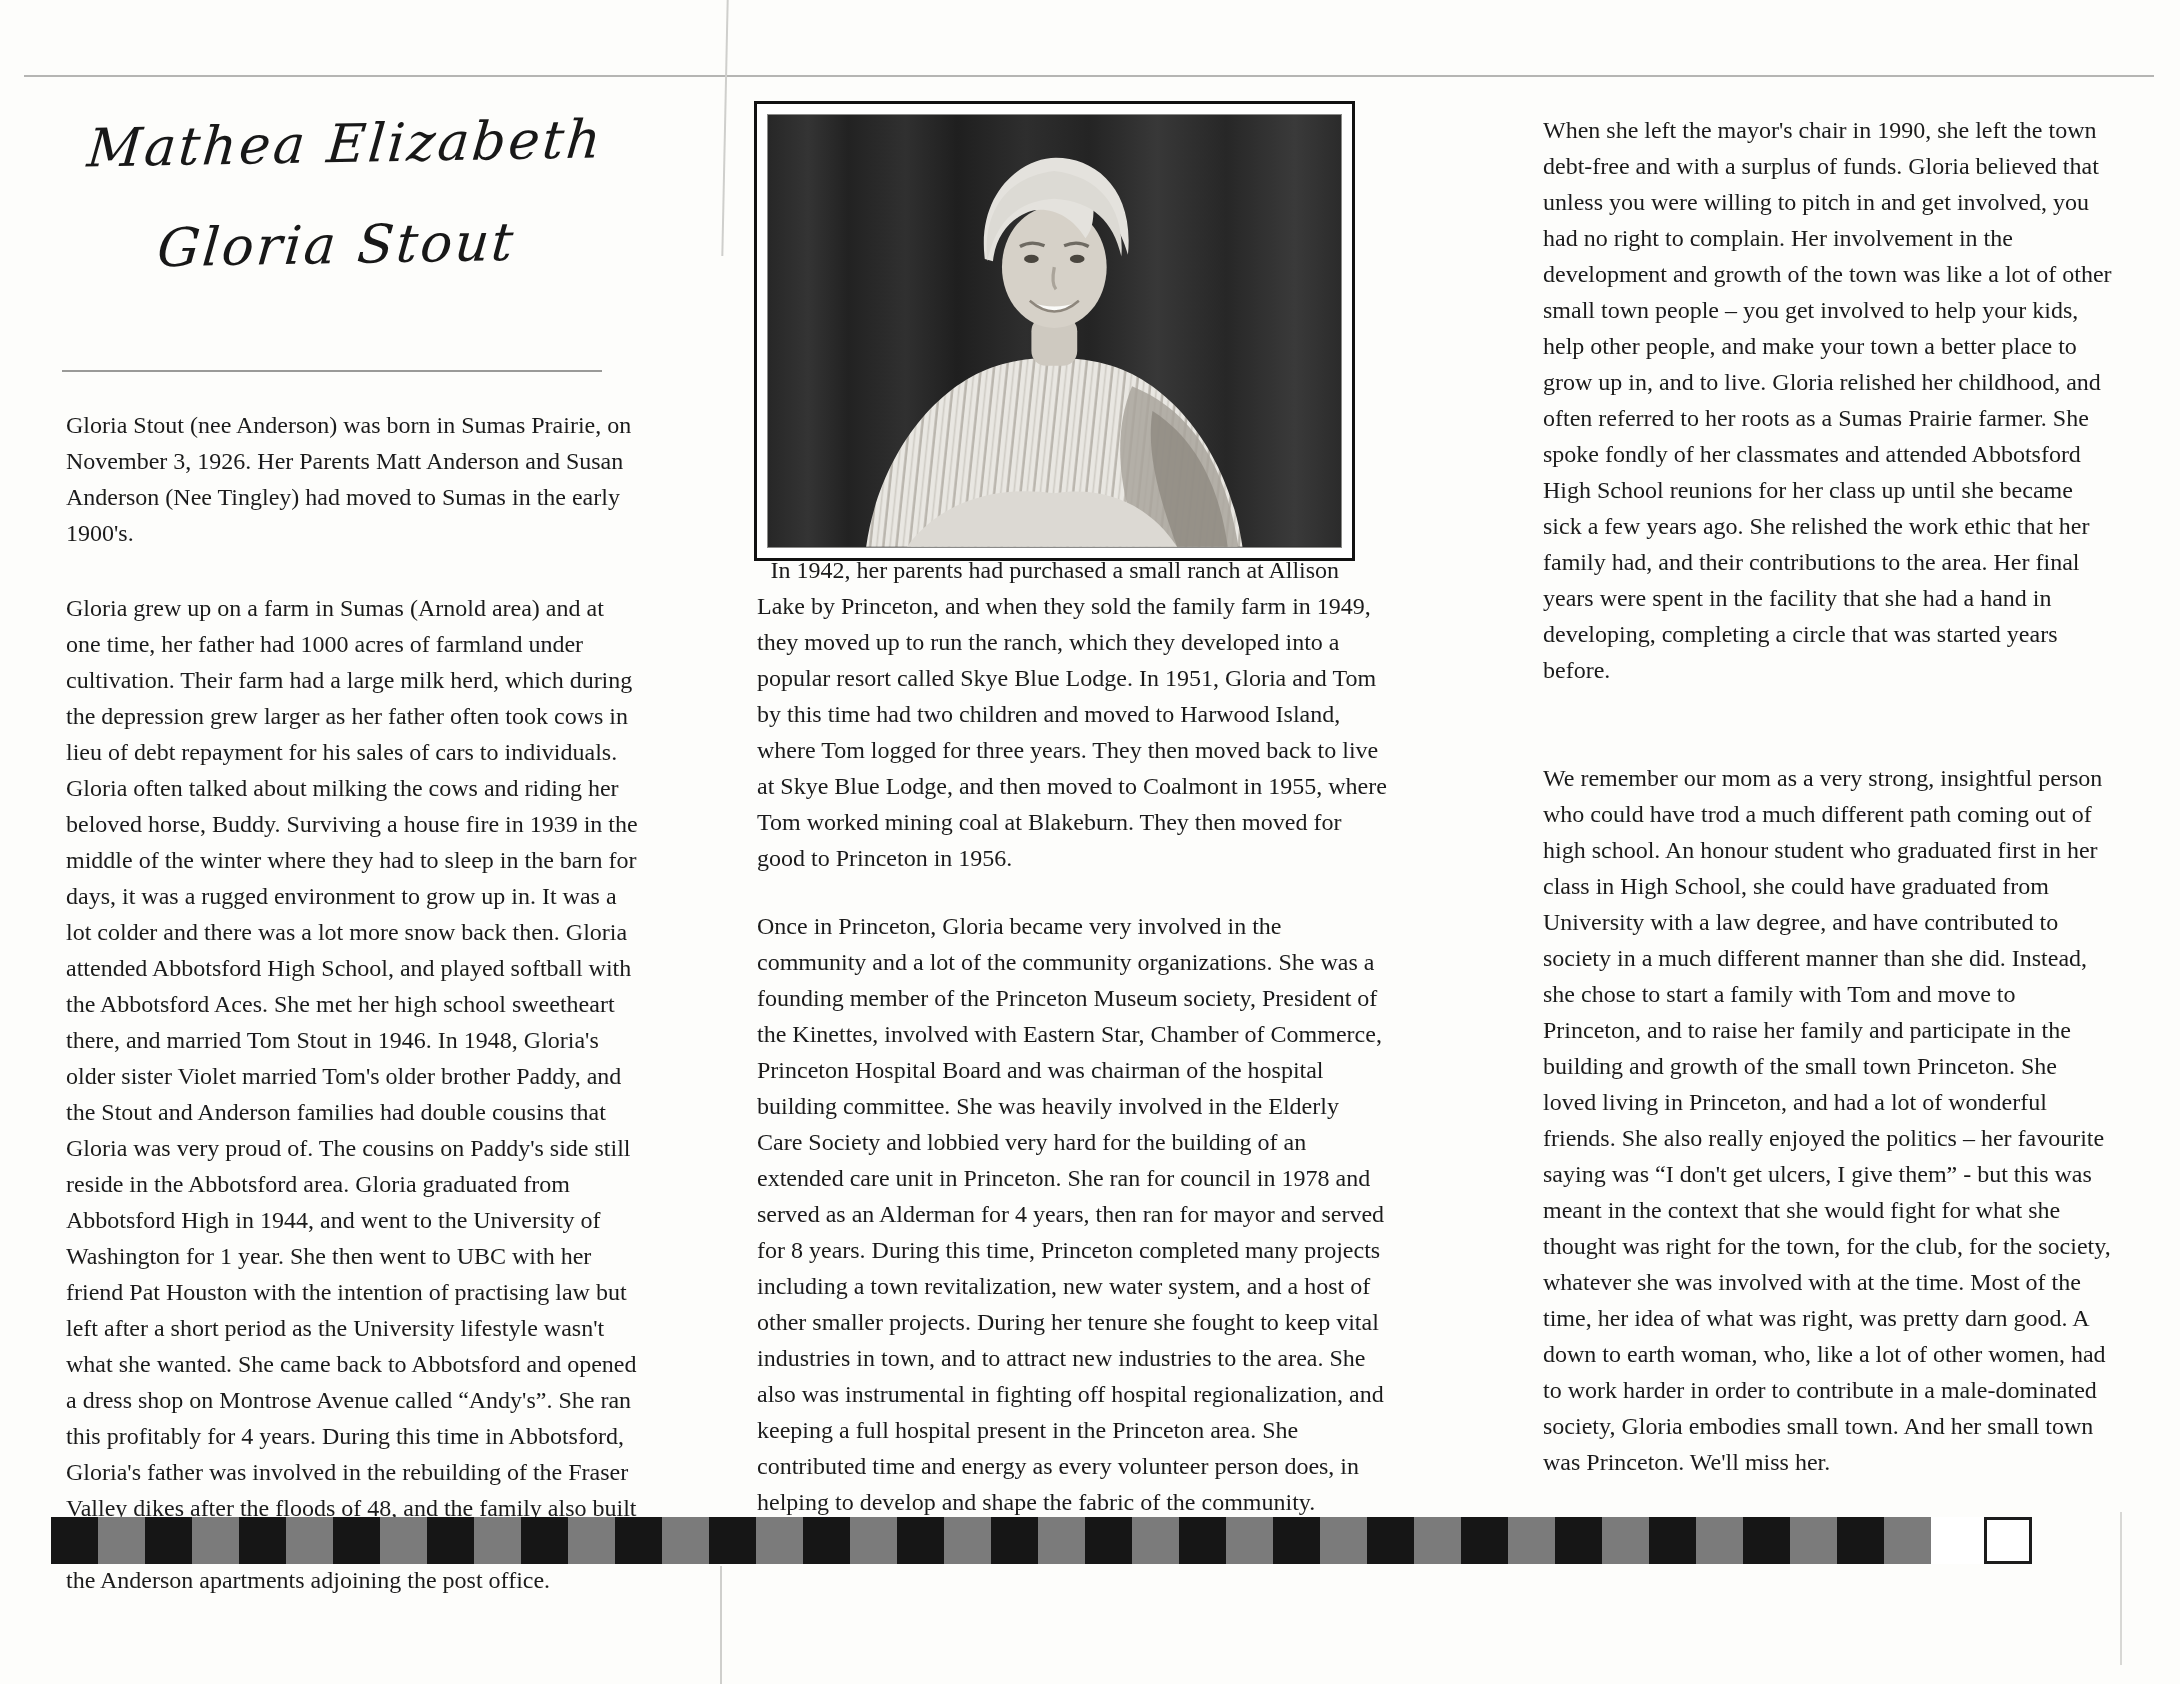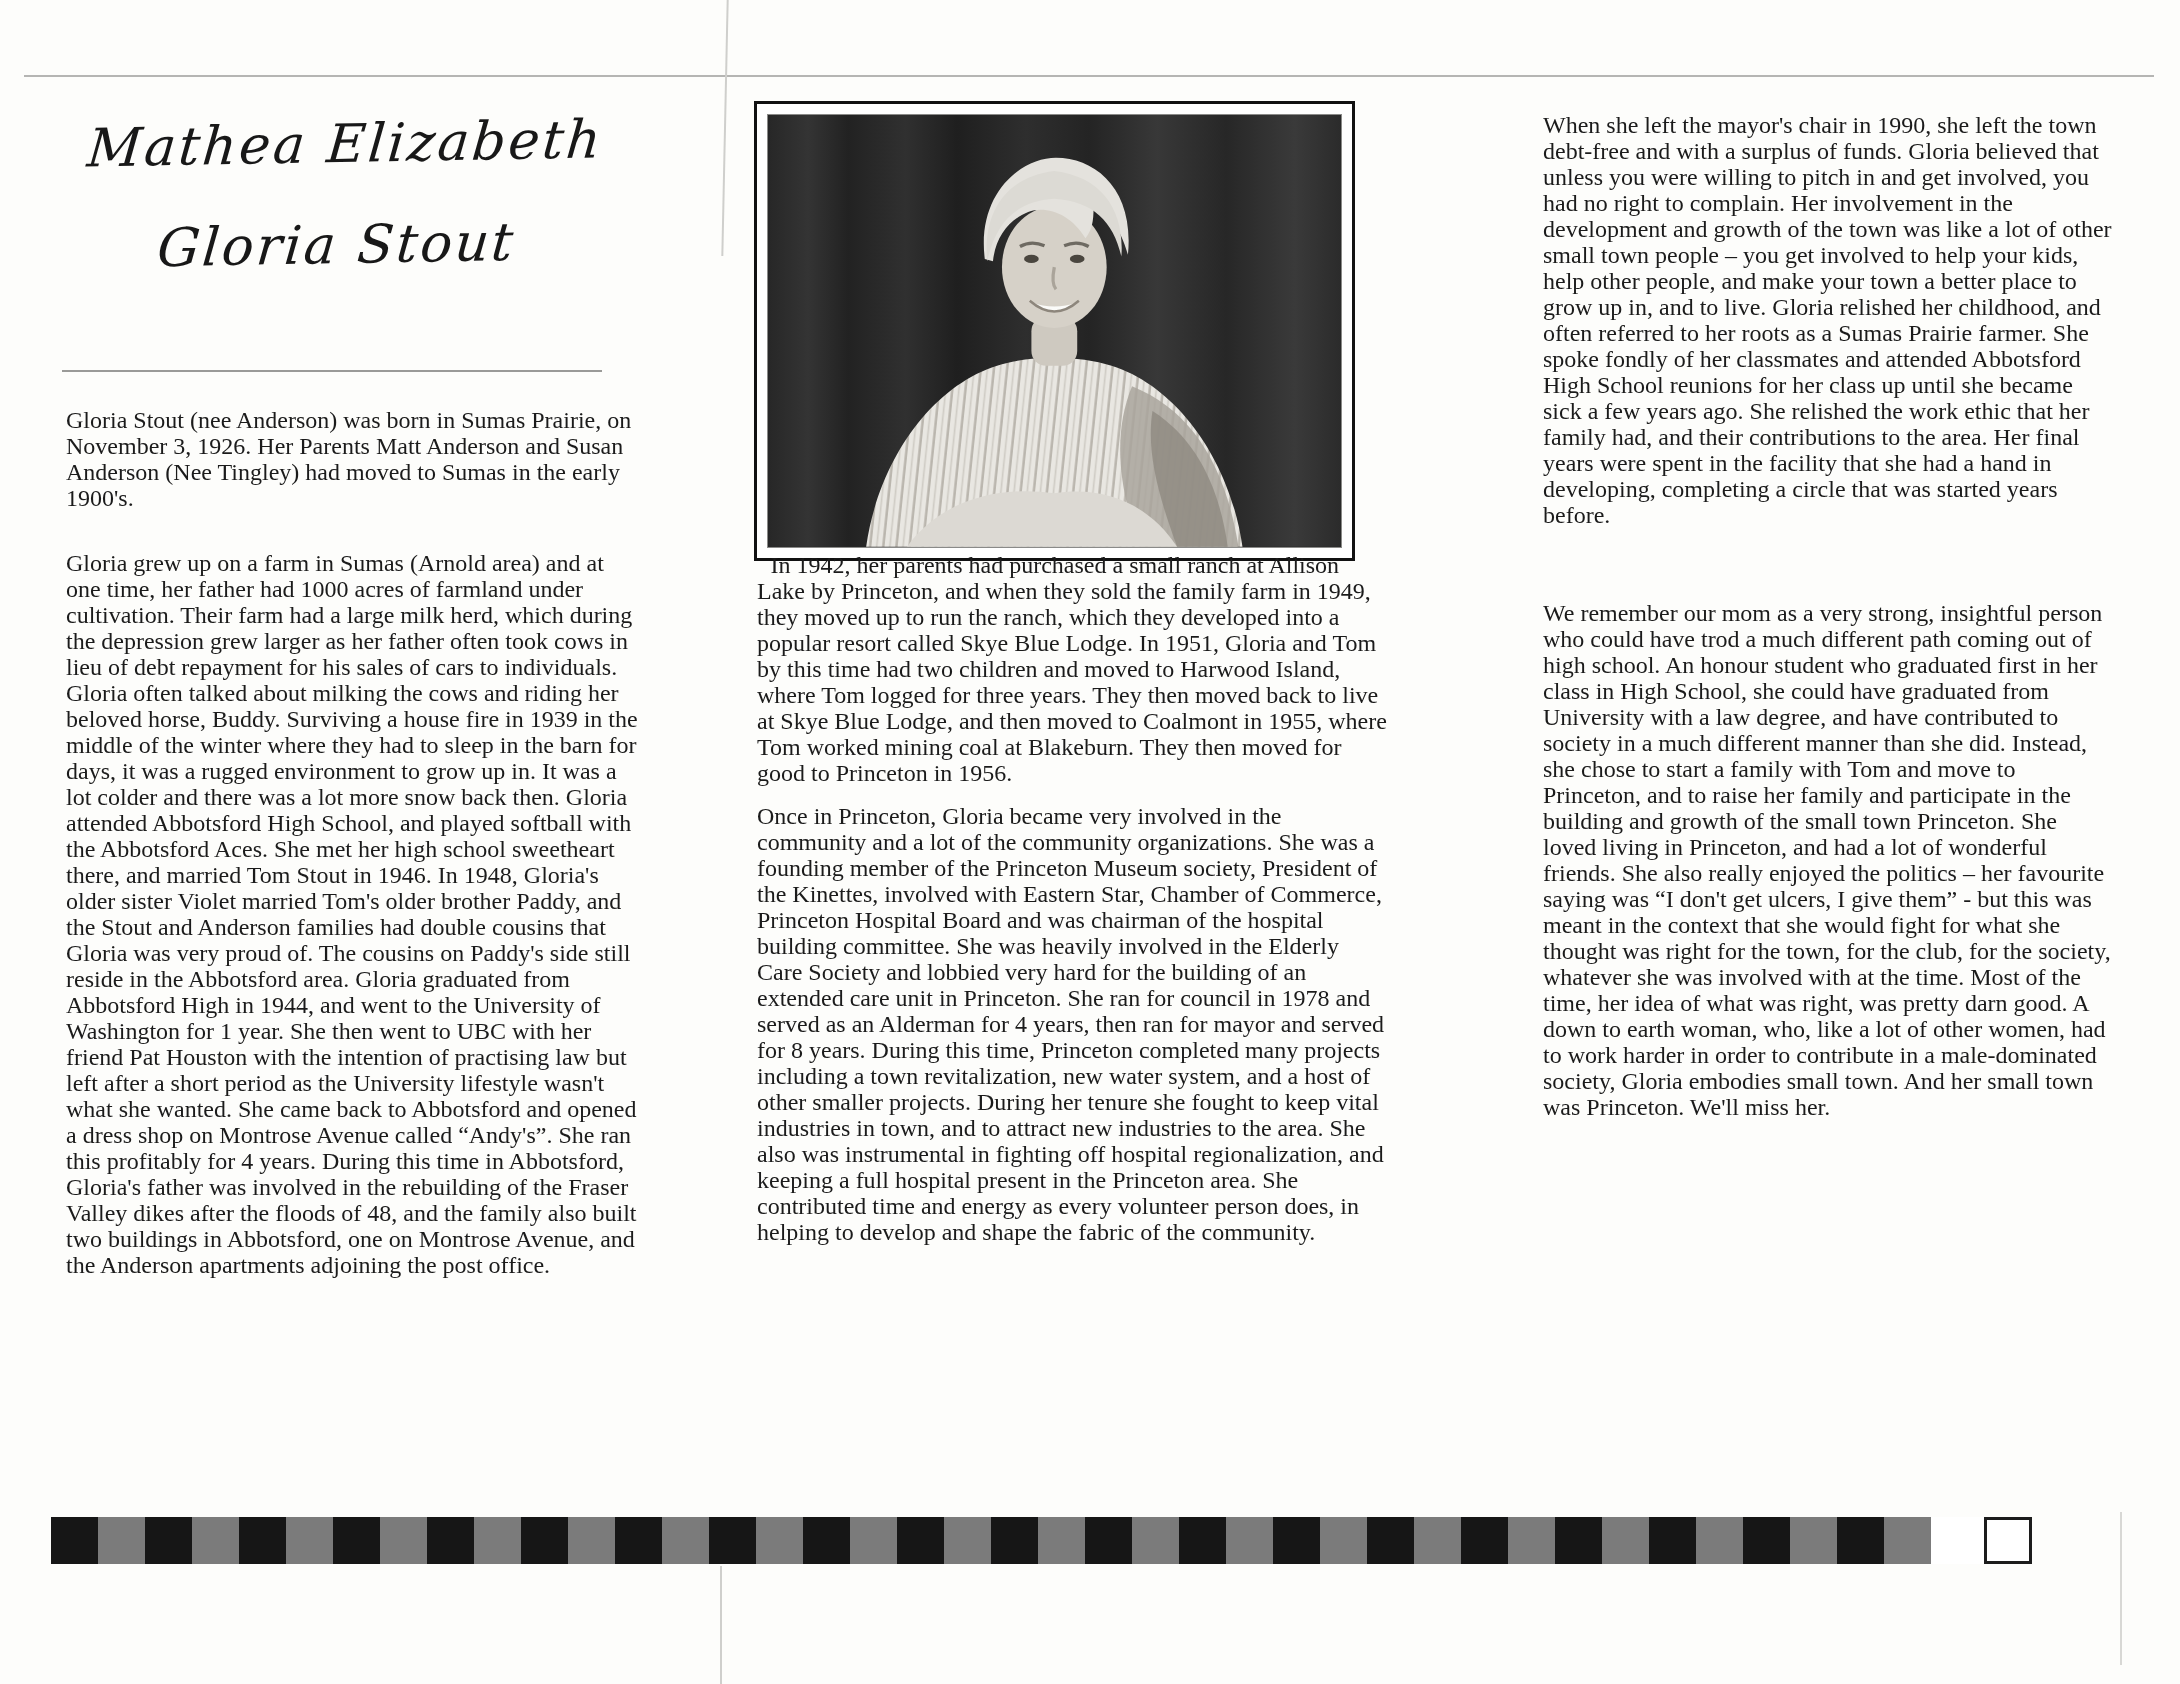--- a/index.html
+++ b/index.html
@@ -20,26 +20,26 @@
     font-family:"DejaVu Serif","Liberation Serif",serif;
     font-style:italic;
     font-size:53px;
     letter-spacing:2.6px;
     color:#181818;
     line-height:1.9;
     transform:rotate(-1deg) skewX(-6deg);
   }
   .title-rule{position:absolute;left:62px;top:370px;width:540px;height:1.7px;background:#9a9a98;}
   
-  .col{position:absolute;font-size:24px;line-height:26px;text-align:left;}
+  .col{position:absolute;font-size:24px;line-height:36px;text-align:left;}
   .col p{margin:0;}
   #col-left{left:66px;top:407px;width:578px;}
   #col-left p + p{margin-top:39px;}
   #col-mid{left:757px;top:552px;width:632px;}
-  #col-mid p + p{margin-top:17px;}
+  #col-mid p + p{margin-top:32px;}
   #col-mid p.indent-first{text-indent:13.6px;}
   #col-right{left:1543px;top:112px;width:572px;}
   #col-right p + p{margin-top:72px;}
   
   .photo-frame{
     position:absolute;left:754px;top:101px;width:601px;height:460px;
     box-sizing:border-box;border:3.4px solid #111;background:#fff;padding:10.2px;
   }
   .photo-inner{width:100%;height:100%;border:0.9px solid #8a8a88;box-sizing:border-box;overflow:hidden;background:#2a2a2a;}
   .photo-inner svg{display:block;width:100%;height:100%;}

